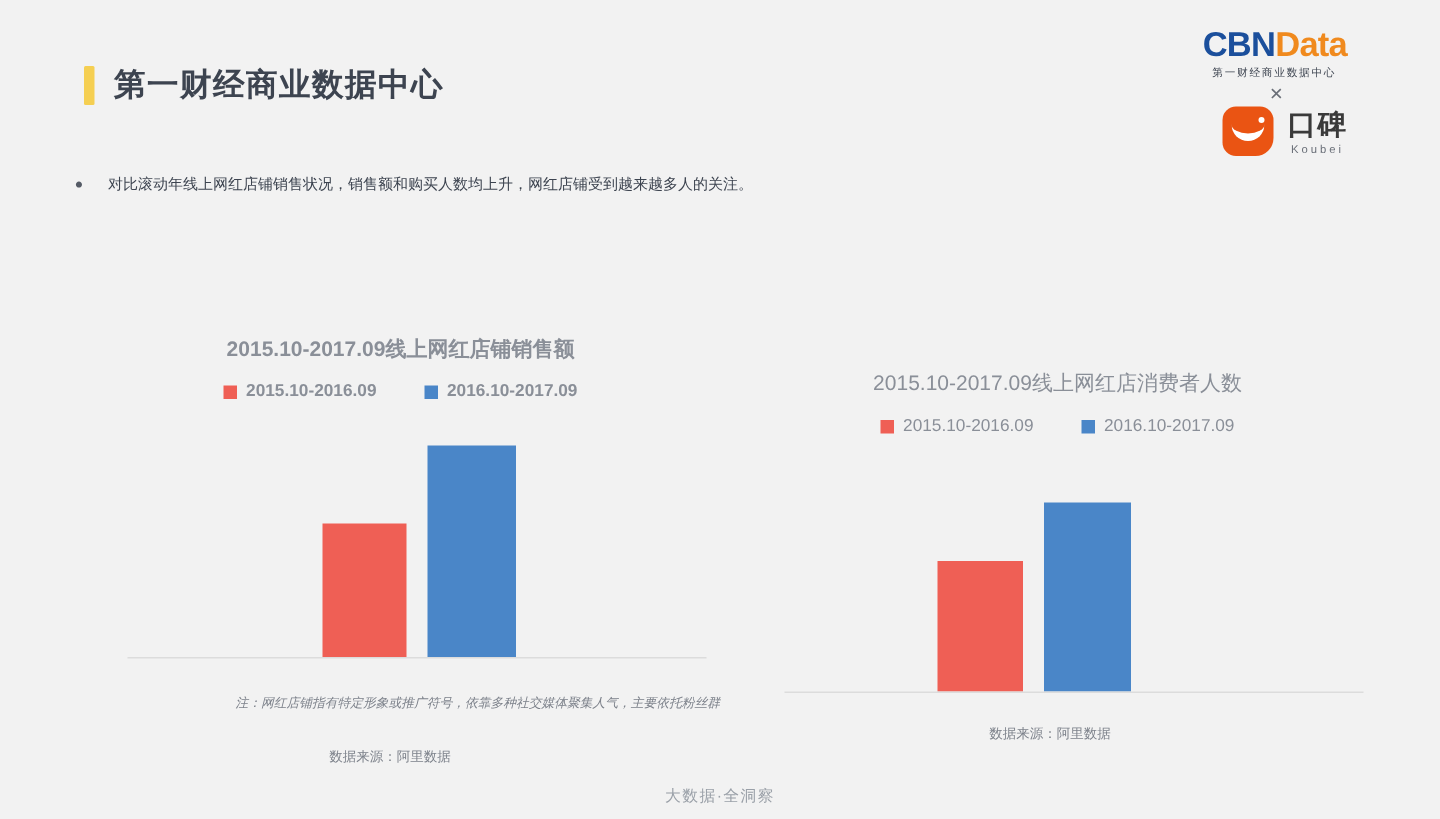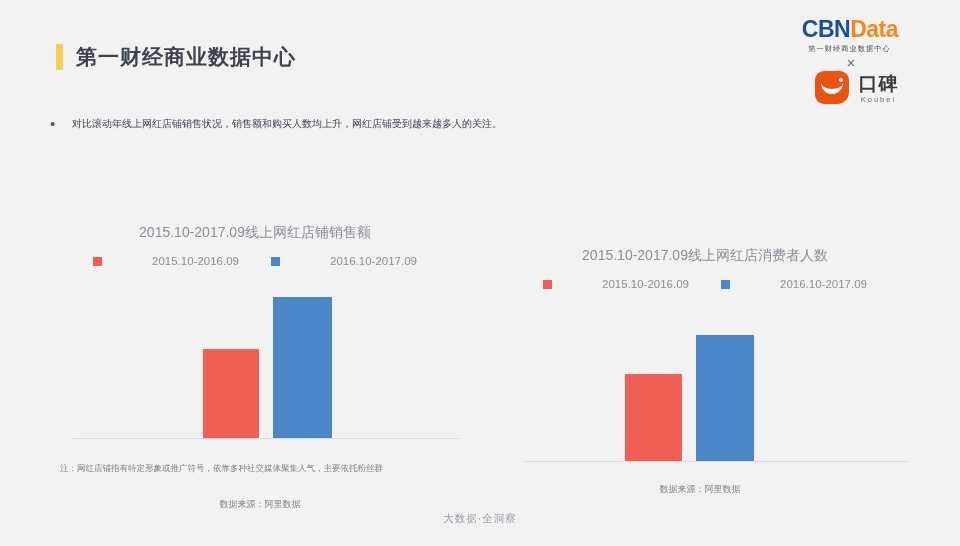--- a/index.html
+++ b/index.html
@@ -33,39 +33,39 @@
   .kb-cn{font-size:19px;font-weight:bold;color:#3a3a3a;line-height:20px;letter-spacing:1px;}
   .kb-en{font-size:7.5px;color:#6a6f78;letter-spacing:2px;margin-top:1px;}
 
   
   .bullet{position:absolute;left:50px;top:114px;display:flex;align-items:flex-start;}
   .bullet-dot{font-size:15px;color:#555b66;line-height:20px;width:22px;text-align:left;}
   .bullet-text{font-size:10px;color:#3d4450;line-height:20px;white-space:nowrap;}
 
   
   .chart{position:absolute;top:222px;width:420px;height:240px;}
-  .chart-left{left:45px;}
+  .chart-left{left:57px;font-weight:bold;}
   .chart-right{left:495px;margin-top:23px;}
   .chart-title{font-size:14px;color:#8a8f98;text-align:center;line-height:20px;white-space:nowrap;}
   .legend{display:flex;justify-content:center;align-items:center;margin-top:13px;}
-  .legend-item{display:flex;align-items:center;margin:0 16px;gap:44px;}
+  .legend-item{display:flex;align-items:center;margin:0 16px;}
   .legend-swatch{width:9px;height:9px;margin-right:6px;display:inline-block;}
   .legend-label{font-size:11.5px;color:#8a8f98;white-space:nowrap;}
 
   .plot{position:relative;width:420px;height:158px;margin-top:14px;}
   .axis-line{position:absolute;left:28px;right:6px;bottom:0;height:1px;background:#dcdcdc;}
   .bars{position:absolute;left:0;right:0;bottom:1px;height:157px;}
   .bar{position:absolute;bottom:0;}
 
   
-  .note{position:absolute;font-size:8.5px;color:#7d828b;line-height:12px;text-align:left;}
+  .note{position:absolute;font-size:8.5px;color:#7d828b;line-height:12px;text-align:right;font-style:italic;}
   .note-left{left:60px;top:462px;width:420px;}
   .src-left{position:absolute;left:150px;top:498px;width:220px;text-align:center;font-size:9px;color:#7d828b;}
   .src-right{position:absolute;left:590px;top:483px;width:220px;text-align:center;font-size:9px;color:#7d828b;}
-  .watermark{position:absolute;left:0;right:0;bottom:20px;text-align:center;font-size:10.5px;color:#9aa0a8;letter-spacing:1px;}
+  .watermark{position:absolute;left:0;right:0;bottom:8px;text-align:center;font-size:10.5px;color:#9aa0a8;letter-spacing:1px;}
 </style>
 </head>
 <body>
 
 <div class="slide">
 
   <div class="header">
     <div class="title-wrap">
       <div class="title-bar"></div>
       <div class="title-text">第一财经商业数据中心</div>

